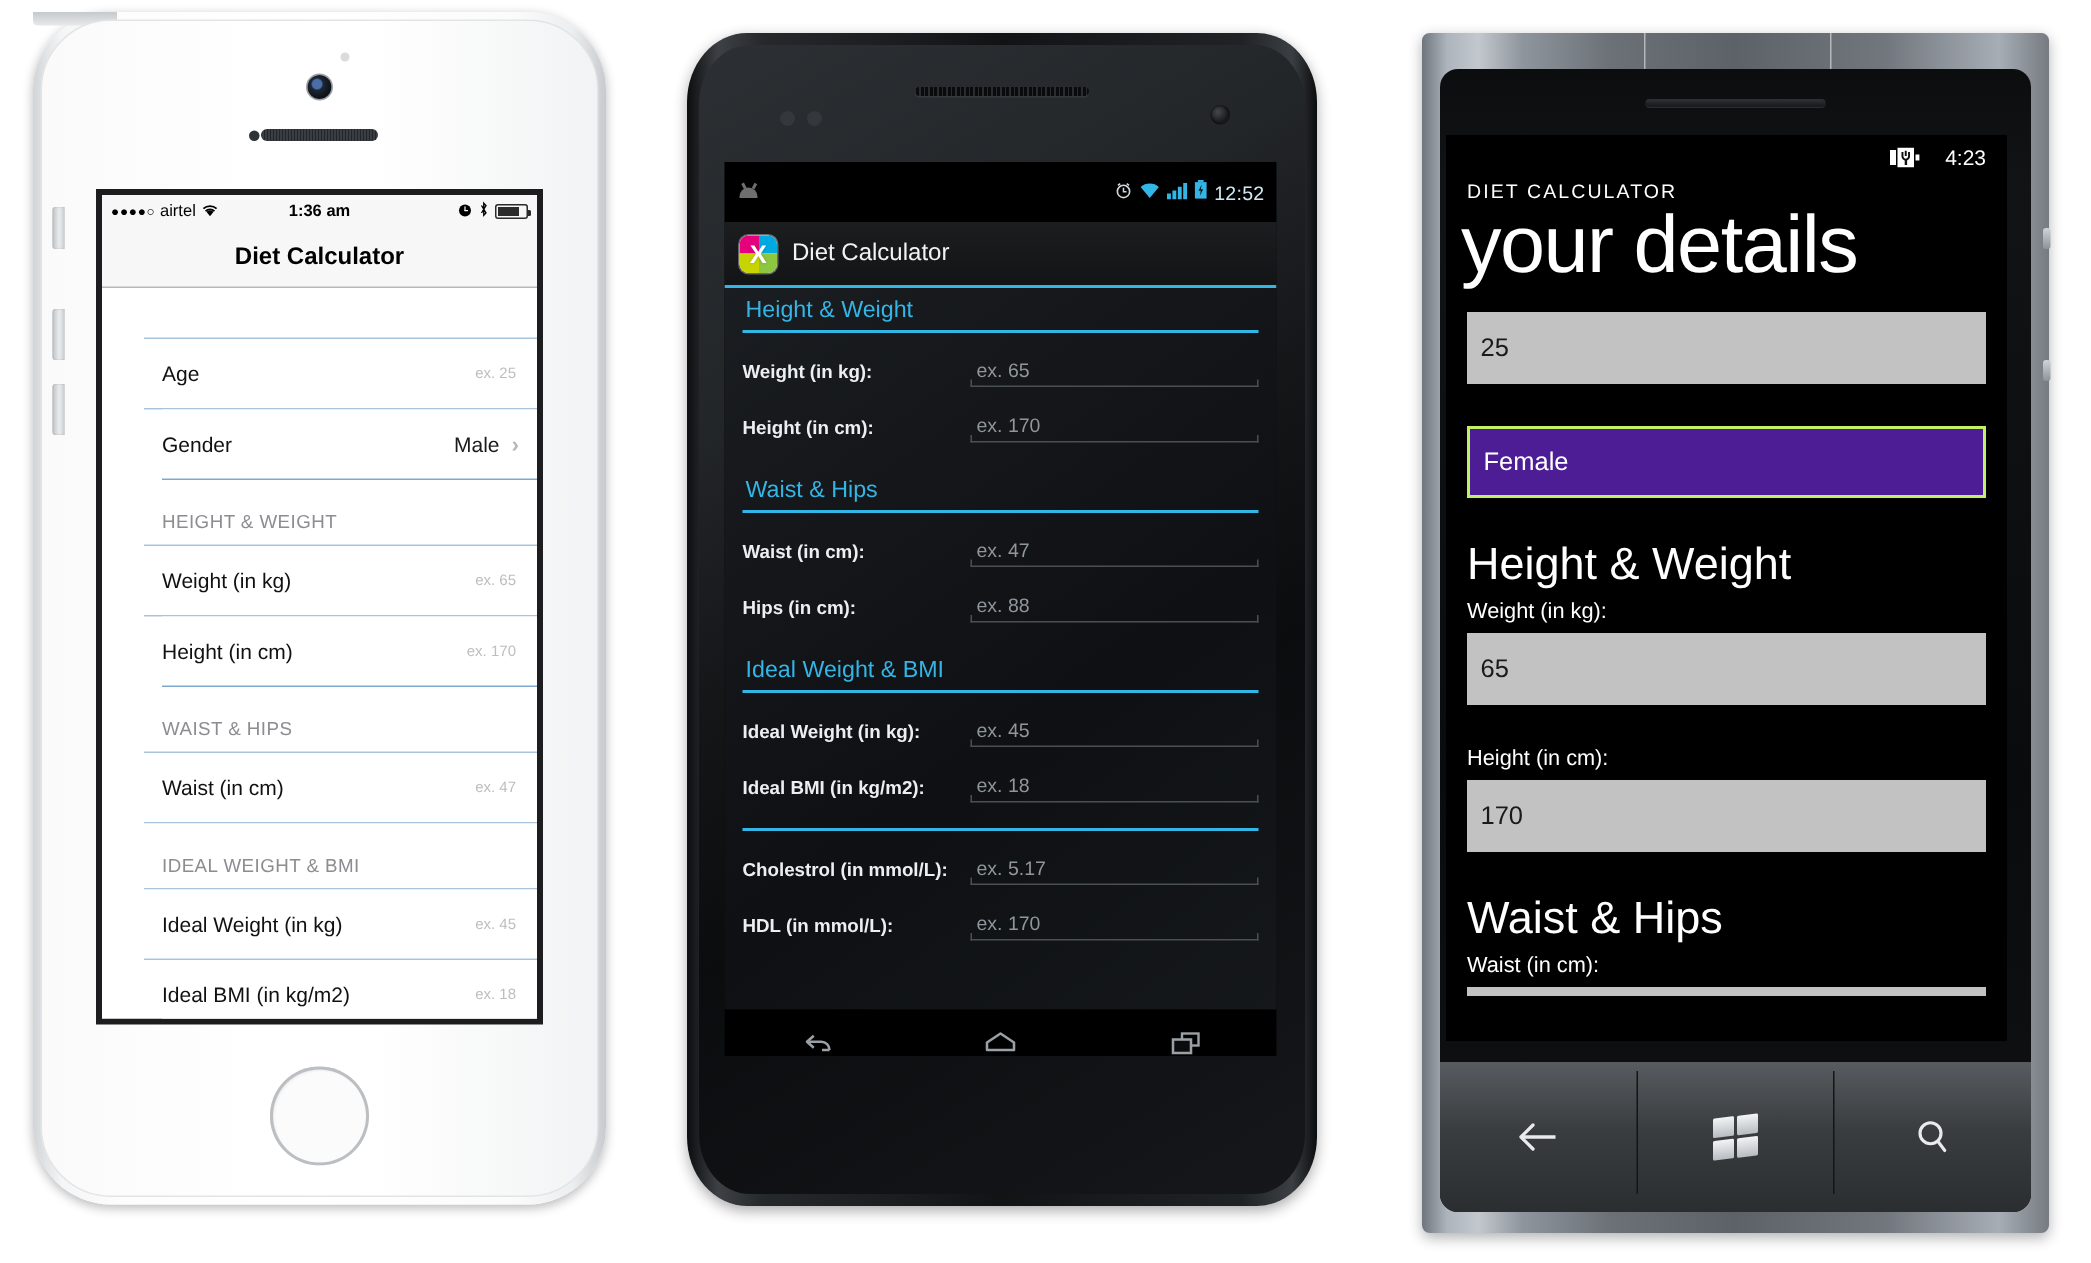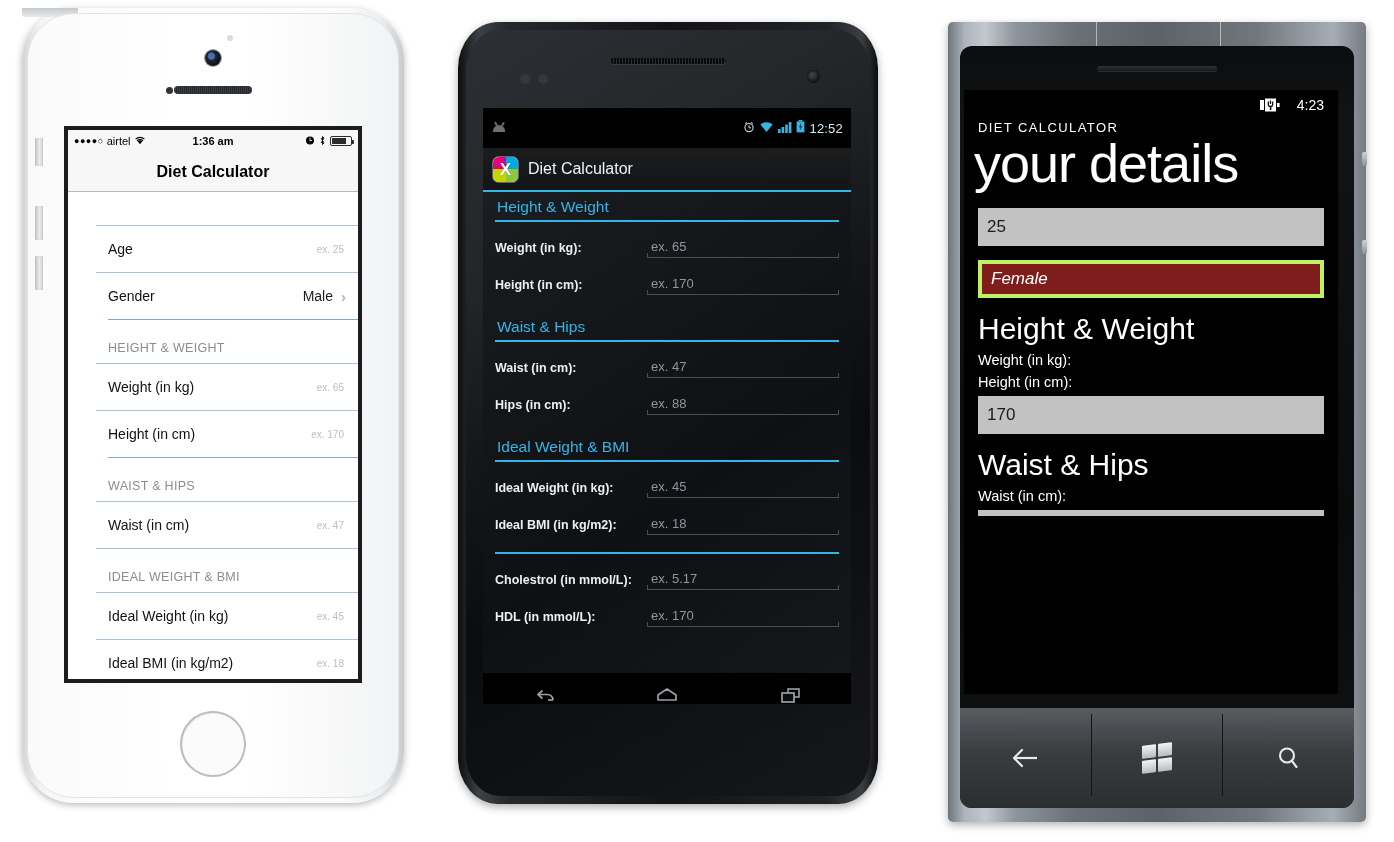--- a/index.html
+++ b/index.html
@@ -220,25 +220,25 @@
   .wp-status {
     height: 30px; display: flex; align-items: center; justify-content: flex-end;
     gap: 14px; padding-right: 14px; color: #fff; font-size: 14px;
   }
   .wp-batt { display: flex; align-items: center; gap: 1px; }
   .wp-content { padding: 0 14px; color: #fff; }
   .wp-apptitle { font-size: 13px; letter-spacing: 1.4px; padding-bottom: 6px; }
   .wp-pagetitle { font-size: 54px; font-weight: 300; line-height: 1.05; margin: -6px 0 16px -4px; letter-spacing: -1px; }
   .wp-label { font-size: 14.5px; margin-bottom: 6px; }
   .wp-input {
-    height: 38px; background: #c2c2c2; color: #1a1a1a;
+    height: 48px; background: #c2c2c2; color: #1a1a1a;
     display: flex; align-items: center; padding: 0 9px;
-    font-size: 17px; margin-bottom: 14px;
-  }
-  .wp-input.focused { background: #7f1d1d; color: #fff; border: 4px solid #bef264; font-style: italic; }
+    font-size: 17px; margin-bottom: 28px;
+  }
+  .wp-input.focused { background: #4c1d95; color: #fff; border: 2px solid #bef264; }
   .wp-input.clipped { height: 6px; margin-bottom: 0; padding: 0; }
   .wp-sechd { font-size: 30px; font-weight: 300; margin: 2px 0 6px 0; }
   .wp-navbar {
     position: absolute; left: 12px; right: 12px; top: 686px; height: 100px;
     border-radius: 0 0 12px 12px; display: flex;
     background: linear-gradient(to bottom,#585b5f,#3a3d40 45%,#2b2e31 100%);
   }
   .wp-navbtn { flex: 1; display: flex; align-items: center; justify-content: center; }
   .wp-navdiv { width: 1px; background: #141517; margin: 6px 0 12px 0; }
   .wp-logo { display: grid; grid-template-columns: 1fr 1fr; grid-gap: 2px; width: 30px; height: 28px; transform: skewY(-7deg); }
@@ -486,20 +486,21 @@
       </div>
 
       <div class="wp-content">
         <div class="wp-apptitle">DIET CALCULATOR</div>
         <div class="wp-pagetitle">your details</div>
         <div id="wp-form">
             <div class="wp-input">25</div>
             <div class="wp-input focused">Female</div>
             <div class="wp-sechd">Height &amp; Weight</div>
             <div class="wp-label">Weight (in kg):</div>
+            <div class="wp-input">65</div>
             <div class="wp-label">Height (in cm):</div>
             <div class="wp-input">170</div>
             <div class="wp-sechd">Waist &amp; Hips</div>
             <div class="wp-label">Waist (in cm):</div>
             <div class="wp-input clipped"></div>
           </div>
       </div>
     </div>
 
     <div class="wp-navbar">

